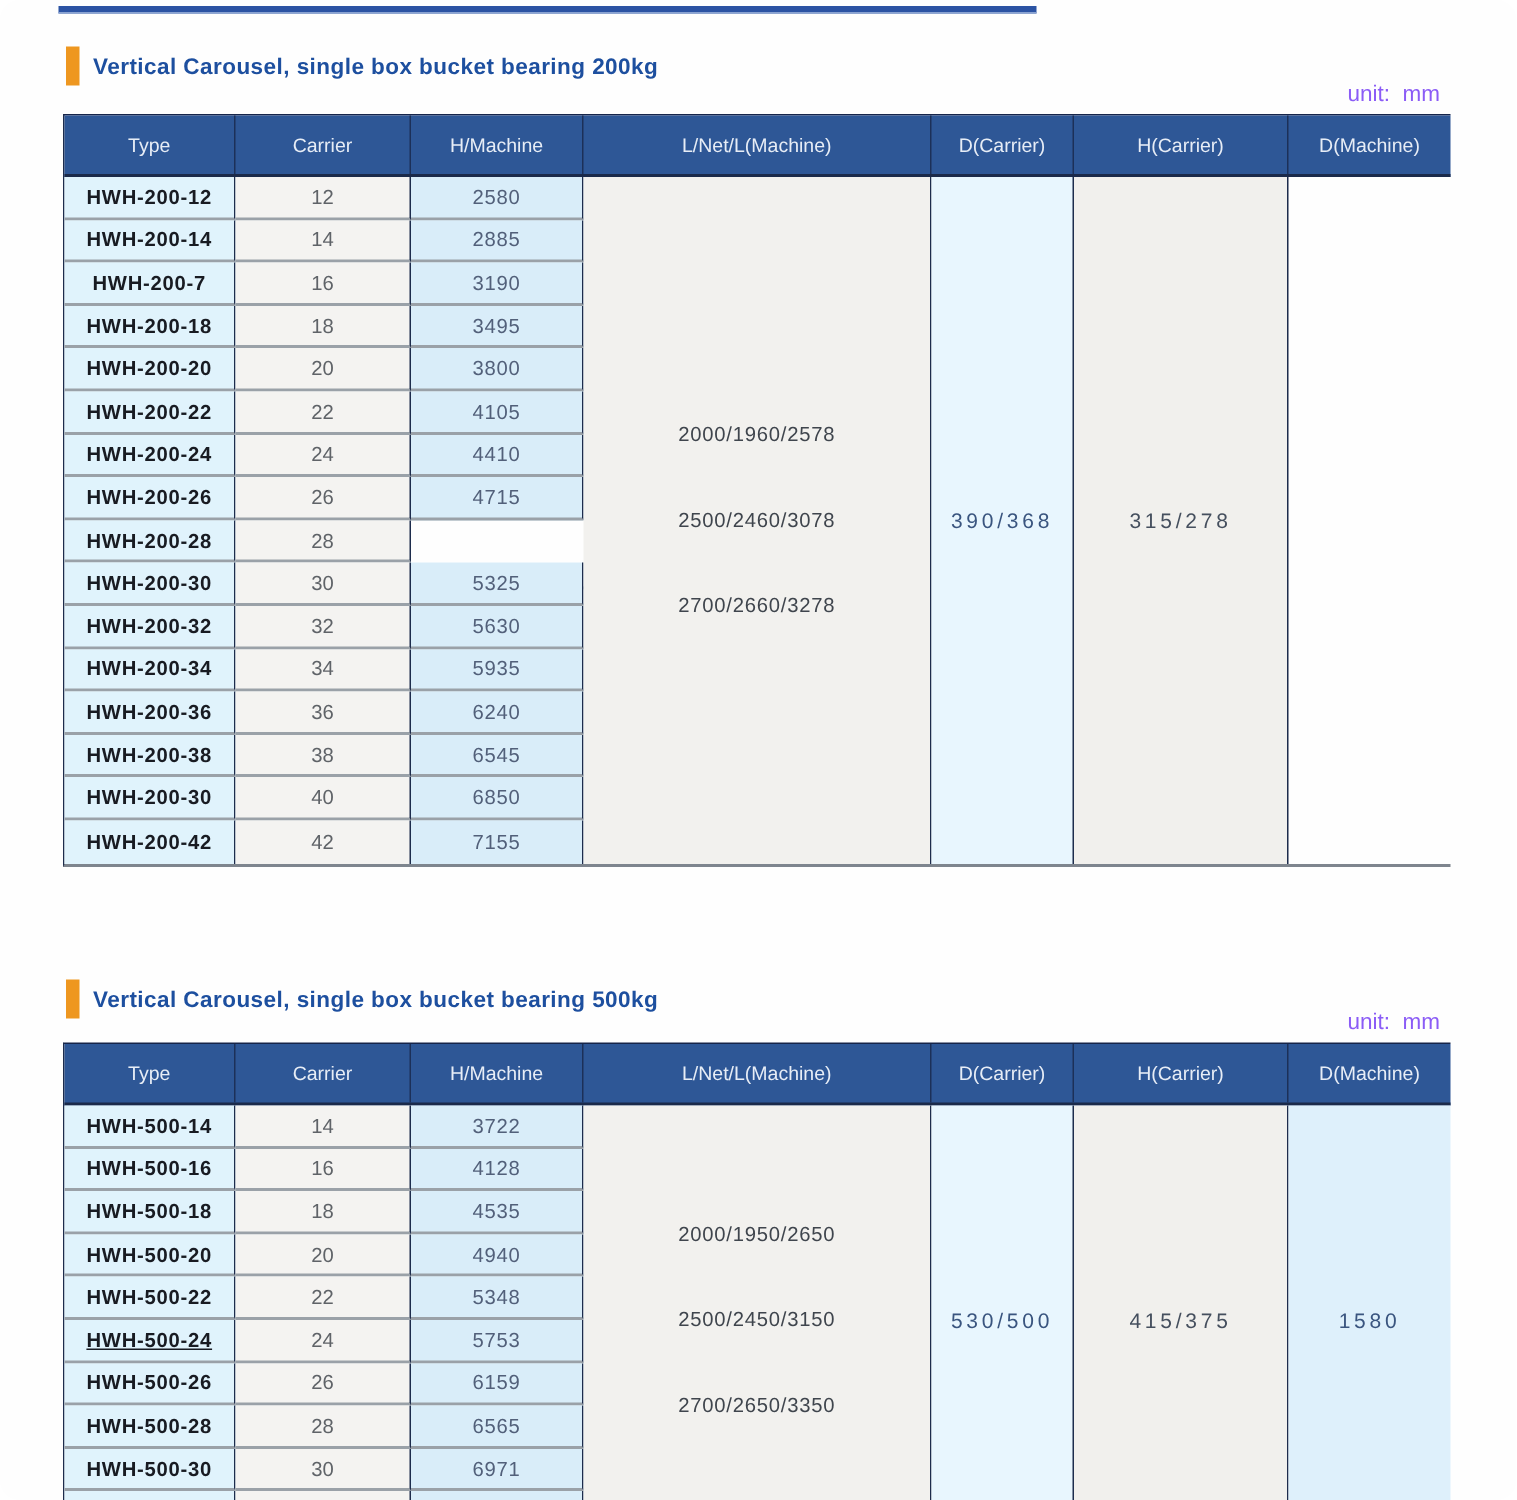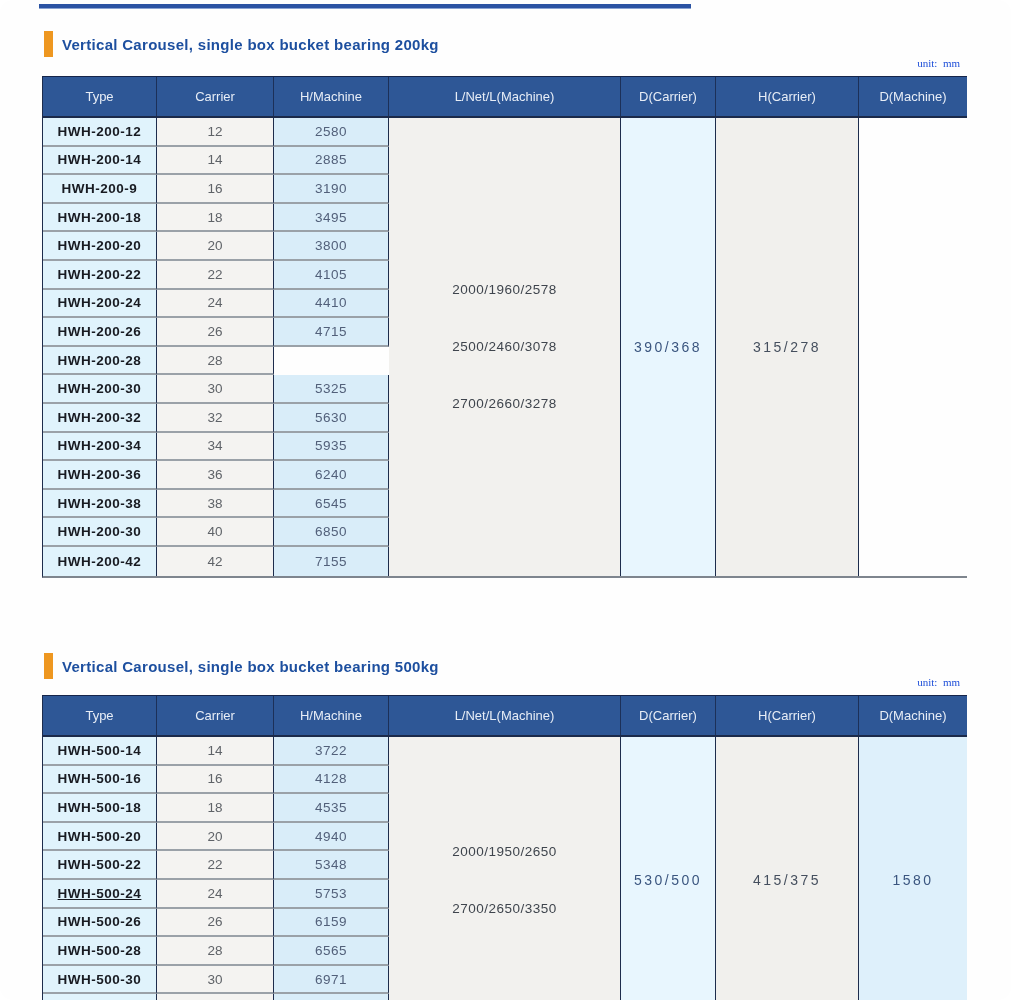--- a/index.html
+++ b/index.html
@@ -21,22 +21,22 @@
     display:flex;align-items:center;gap:9px;height:26px;
   }
   .sec-header.h1{top:31px;}
   .sec-header.h2{top:653px;}
   .orange-bar{width:9px;height:26px;background:var(--accent-orange,#ee9720);}
   .sec-title{
     margin:0;font-size:15px;font-weight:bold;
     color:var(--title-blue,#1d4f9f);letter-spacing:0.3px;
   }
   .unit{
-    position:absolute;right:51px;font-size:11px;color:#1d4ed8;
-    white-space:pre;line-height:14px;font-family:Liberation Serif, serif;
+    position:absolute;right:51px;font-size:15px;color:#8b5cf6;
+    white-space:pre;line-height:14px;
   }
   .unit.u1{top:56px;}
   .unit.u2{top:675px;}
 
   .spec-table{
     position:absolute;left:42px;width:924px;
     border-left:1.5px solid var(--border-dark,#1d2c4c);
     border-top:1.5px solid #16254a;
   }
   .spec-table.t1{top:76px;border-bottom:2px solid #7e858e;}
@@ -116,21 +116,21 @@
         <div class="th">H(Carrier)</div>
         <div class="th">D(Machine)</div>
       </div>
     <div class="tbody">
         <div class="td c1" style="grid-area: 1 / 1;">HWH-200-12</div>
         <div class="td c2" style="grid-area: 1 / 2;">12</div>
         <div class="td c3" style="grid-area: 1 / 3;">2580</div>
         <div class="td c1" style="grid-area: 2 / 1;">HWH-200-14</div>
         <div class="td c2" style="grid-area: 2 / 2;">14</div>
         <div class="td c3" style="grid-area: 2 / 3;">2885</div>
-        <div class="td c1" style="grid-area: 3 / 1;">HWH-200-9</div>
+        <div class="td c1" style="grid-area: 3 / 1;">HWH-200-7</div>
         <div class="td c2" style="grid-area: 3 / 2;">16</div>
         <div class="td c3" style="grid-area: 3 / 3;">3190</div>
         <div class="td c1" style="grid-area: 4 / 1;">HWH-200-18</div>
         <div class="td c2" style="grid-area: 4 / 2;">18</div>
         <div class="td c3" style="grid-area: 4 / 3;">3495</div>
         <div class="td c1" style="grid-area: 5 / 1;">HWH-200-20</div>
         <div class="td c2" style="grid-area: 5 / 2;">20</div>
         <div class="td c3" style="grid-area: 5 / 3;">3800</div>
         <div class="td c1" style="grid-area: 6 / 1;">HWH-200-22</div>
         <div class="td c2" style="grid-area: 6 / 2;">22</div>
@@ -218,20 +218,21 @@
         <div class="td c2" style="grid-area: 8 / 2;">28</div>
         <div class="td c3" style="grid-area: 8 / 3;">6565</div>
         <div class="td c1" style="grid-area: 9 / 1;">HWH-500-30</div>
         <div class="td c2" style="grid-area: 9 / 2;">30</div>
         <div class="td c3" style="grid-area: 9 / 3;">6971</div>
         <div class="td c1 lastrow" style="grid-area: 10 / 1;"></div>
         <div class="td c2 lastrow" style="grid-area: 10 / 2;"></div>
         <div class="td c3 lastrow" style="grid-area: 10 / 3;"></div>
         <div class="td merged lnet" style="grid-area: 1 / 4 / span 10;">
           <div class="mline">2000/1950/2650</div>
+          <div class="mline">2500/2450/3150</div>
           <div class="mline">2700/2650/3350</div>
         </div>
         <div class="td merged dcarrier" style="grid-area: 1 / 5 / span 10;">530/500</div>
         <div class="td merged hcarrier" style="grid-area: 1 / 6 / span 10;">415/375</div>
         <div class="td merged dmachine" style="grid-area: 1 / 7 / span 10;">1580</div>
       </div>
   </div>
 
 </div>
 

